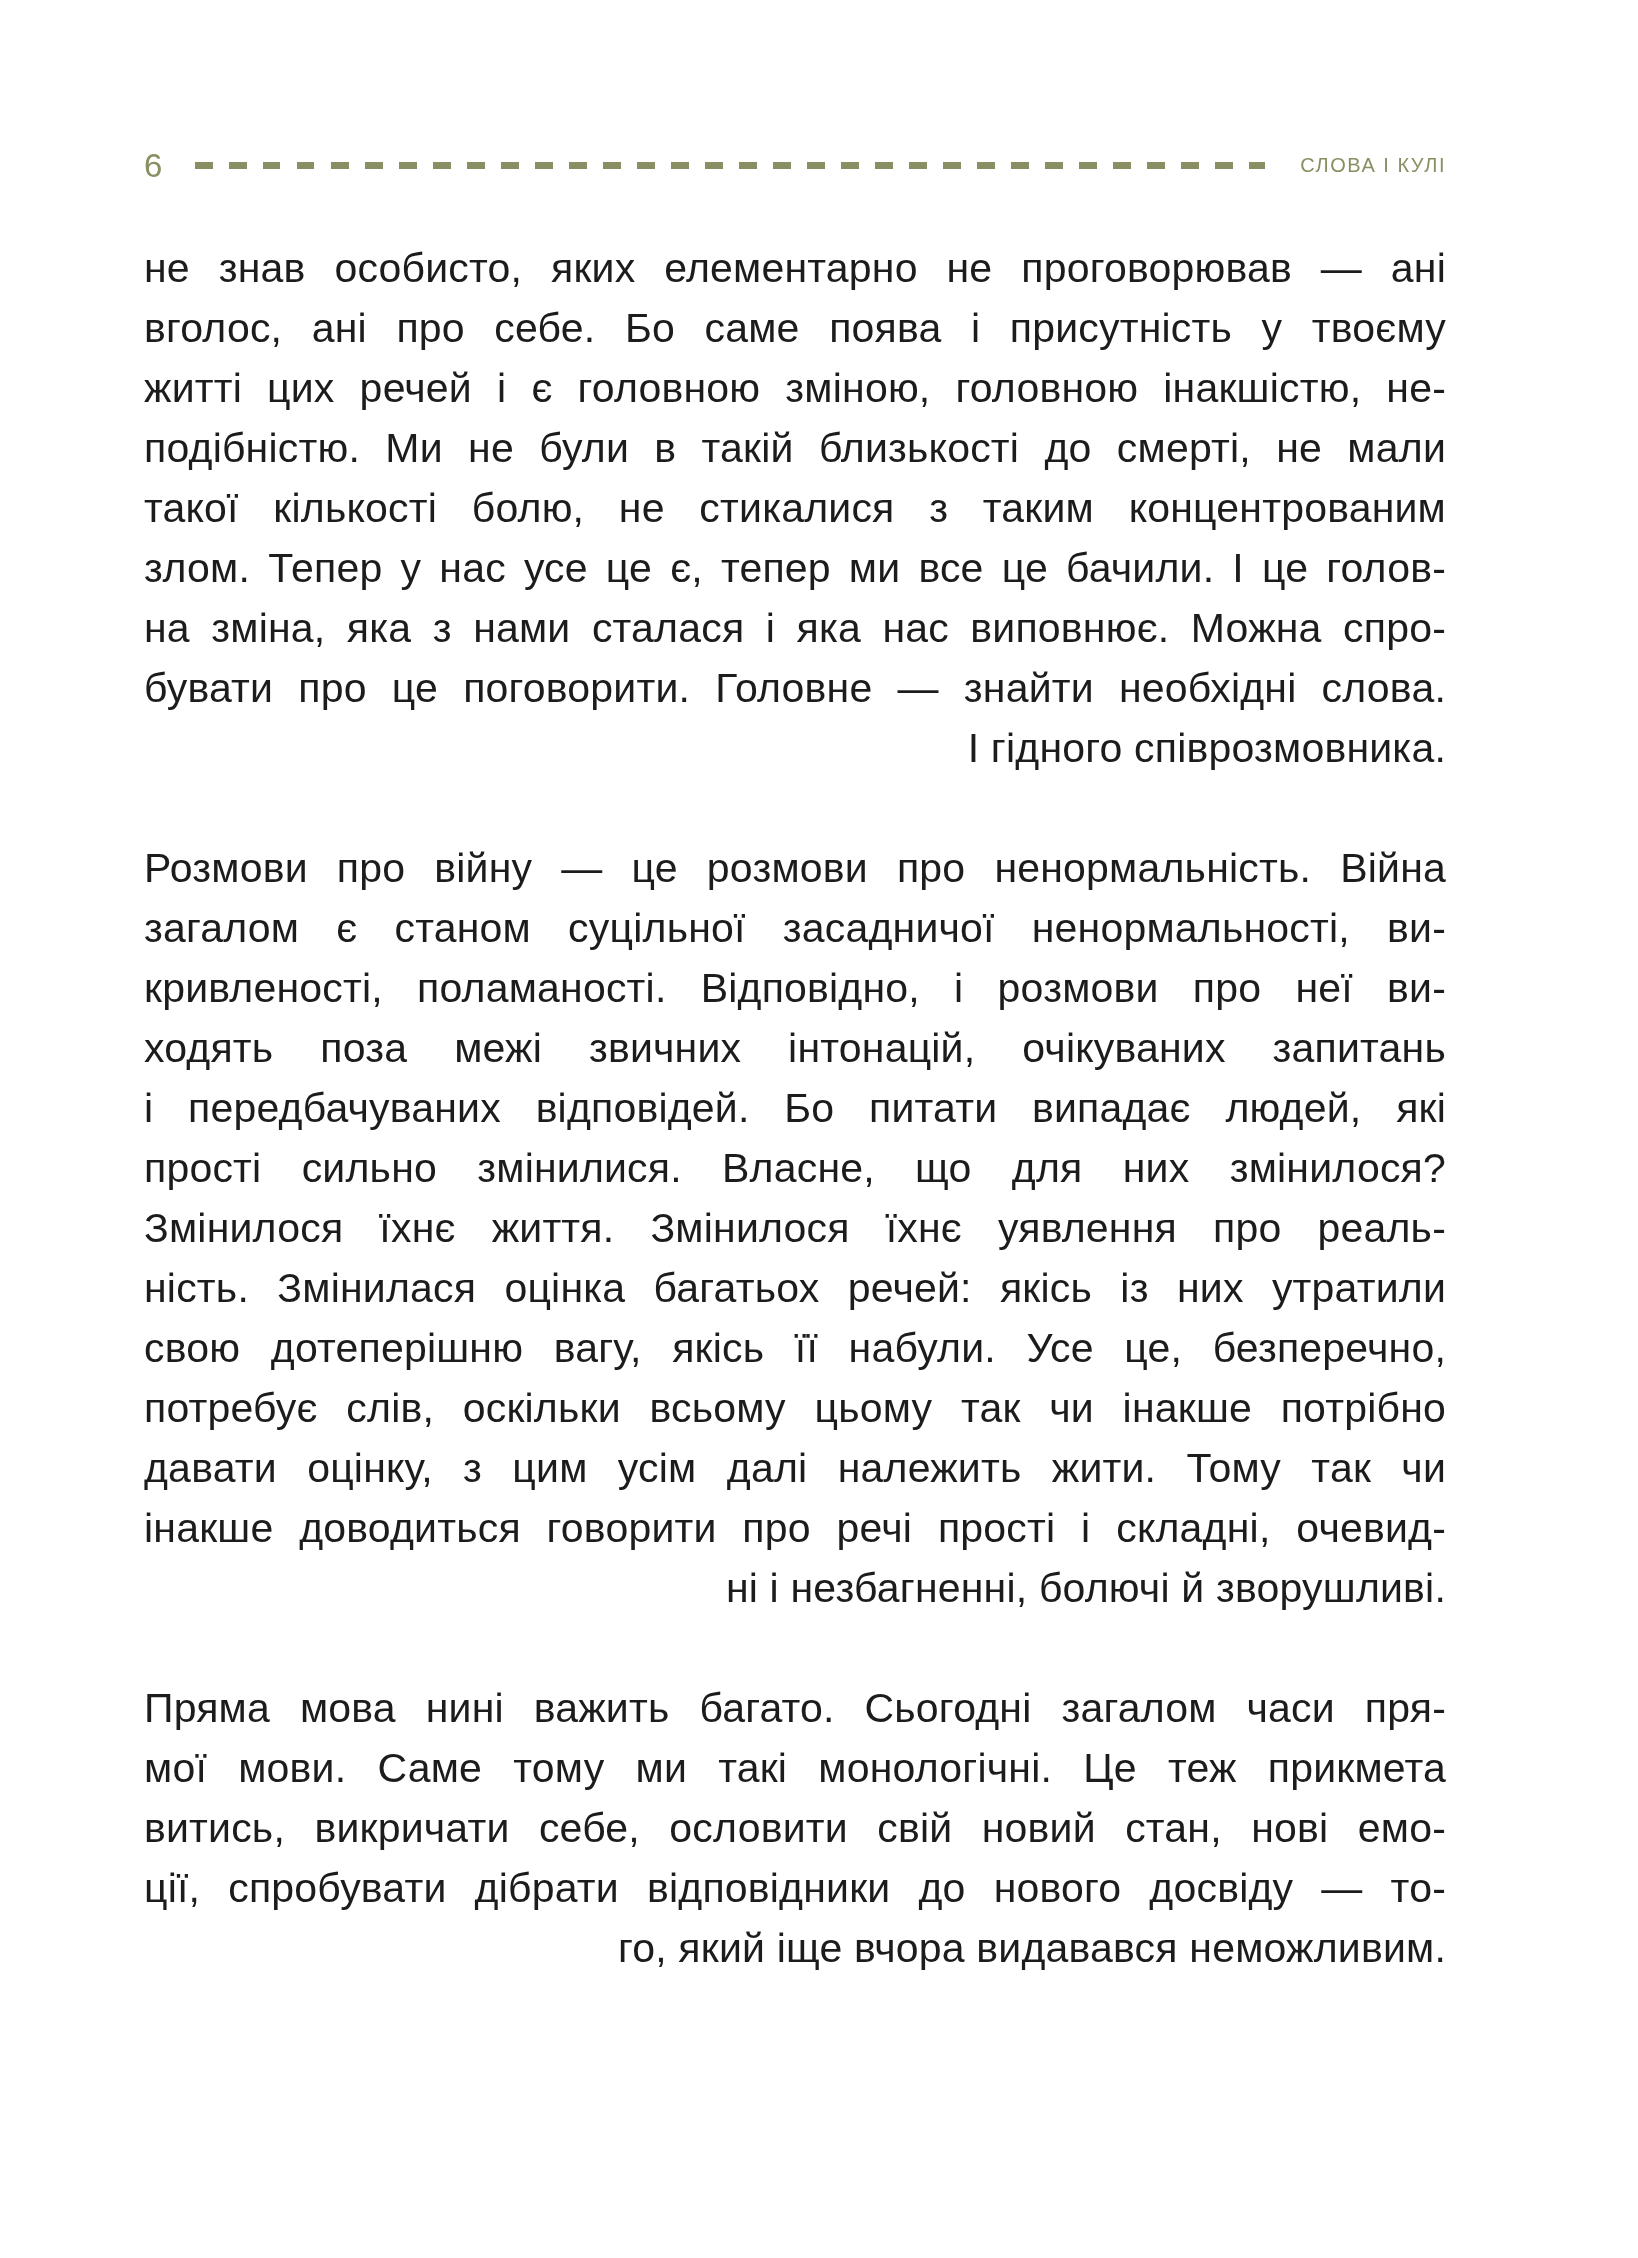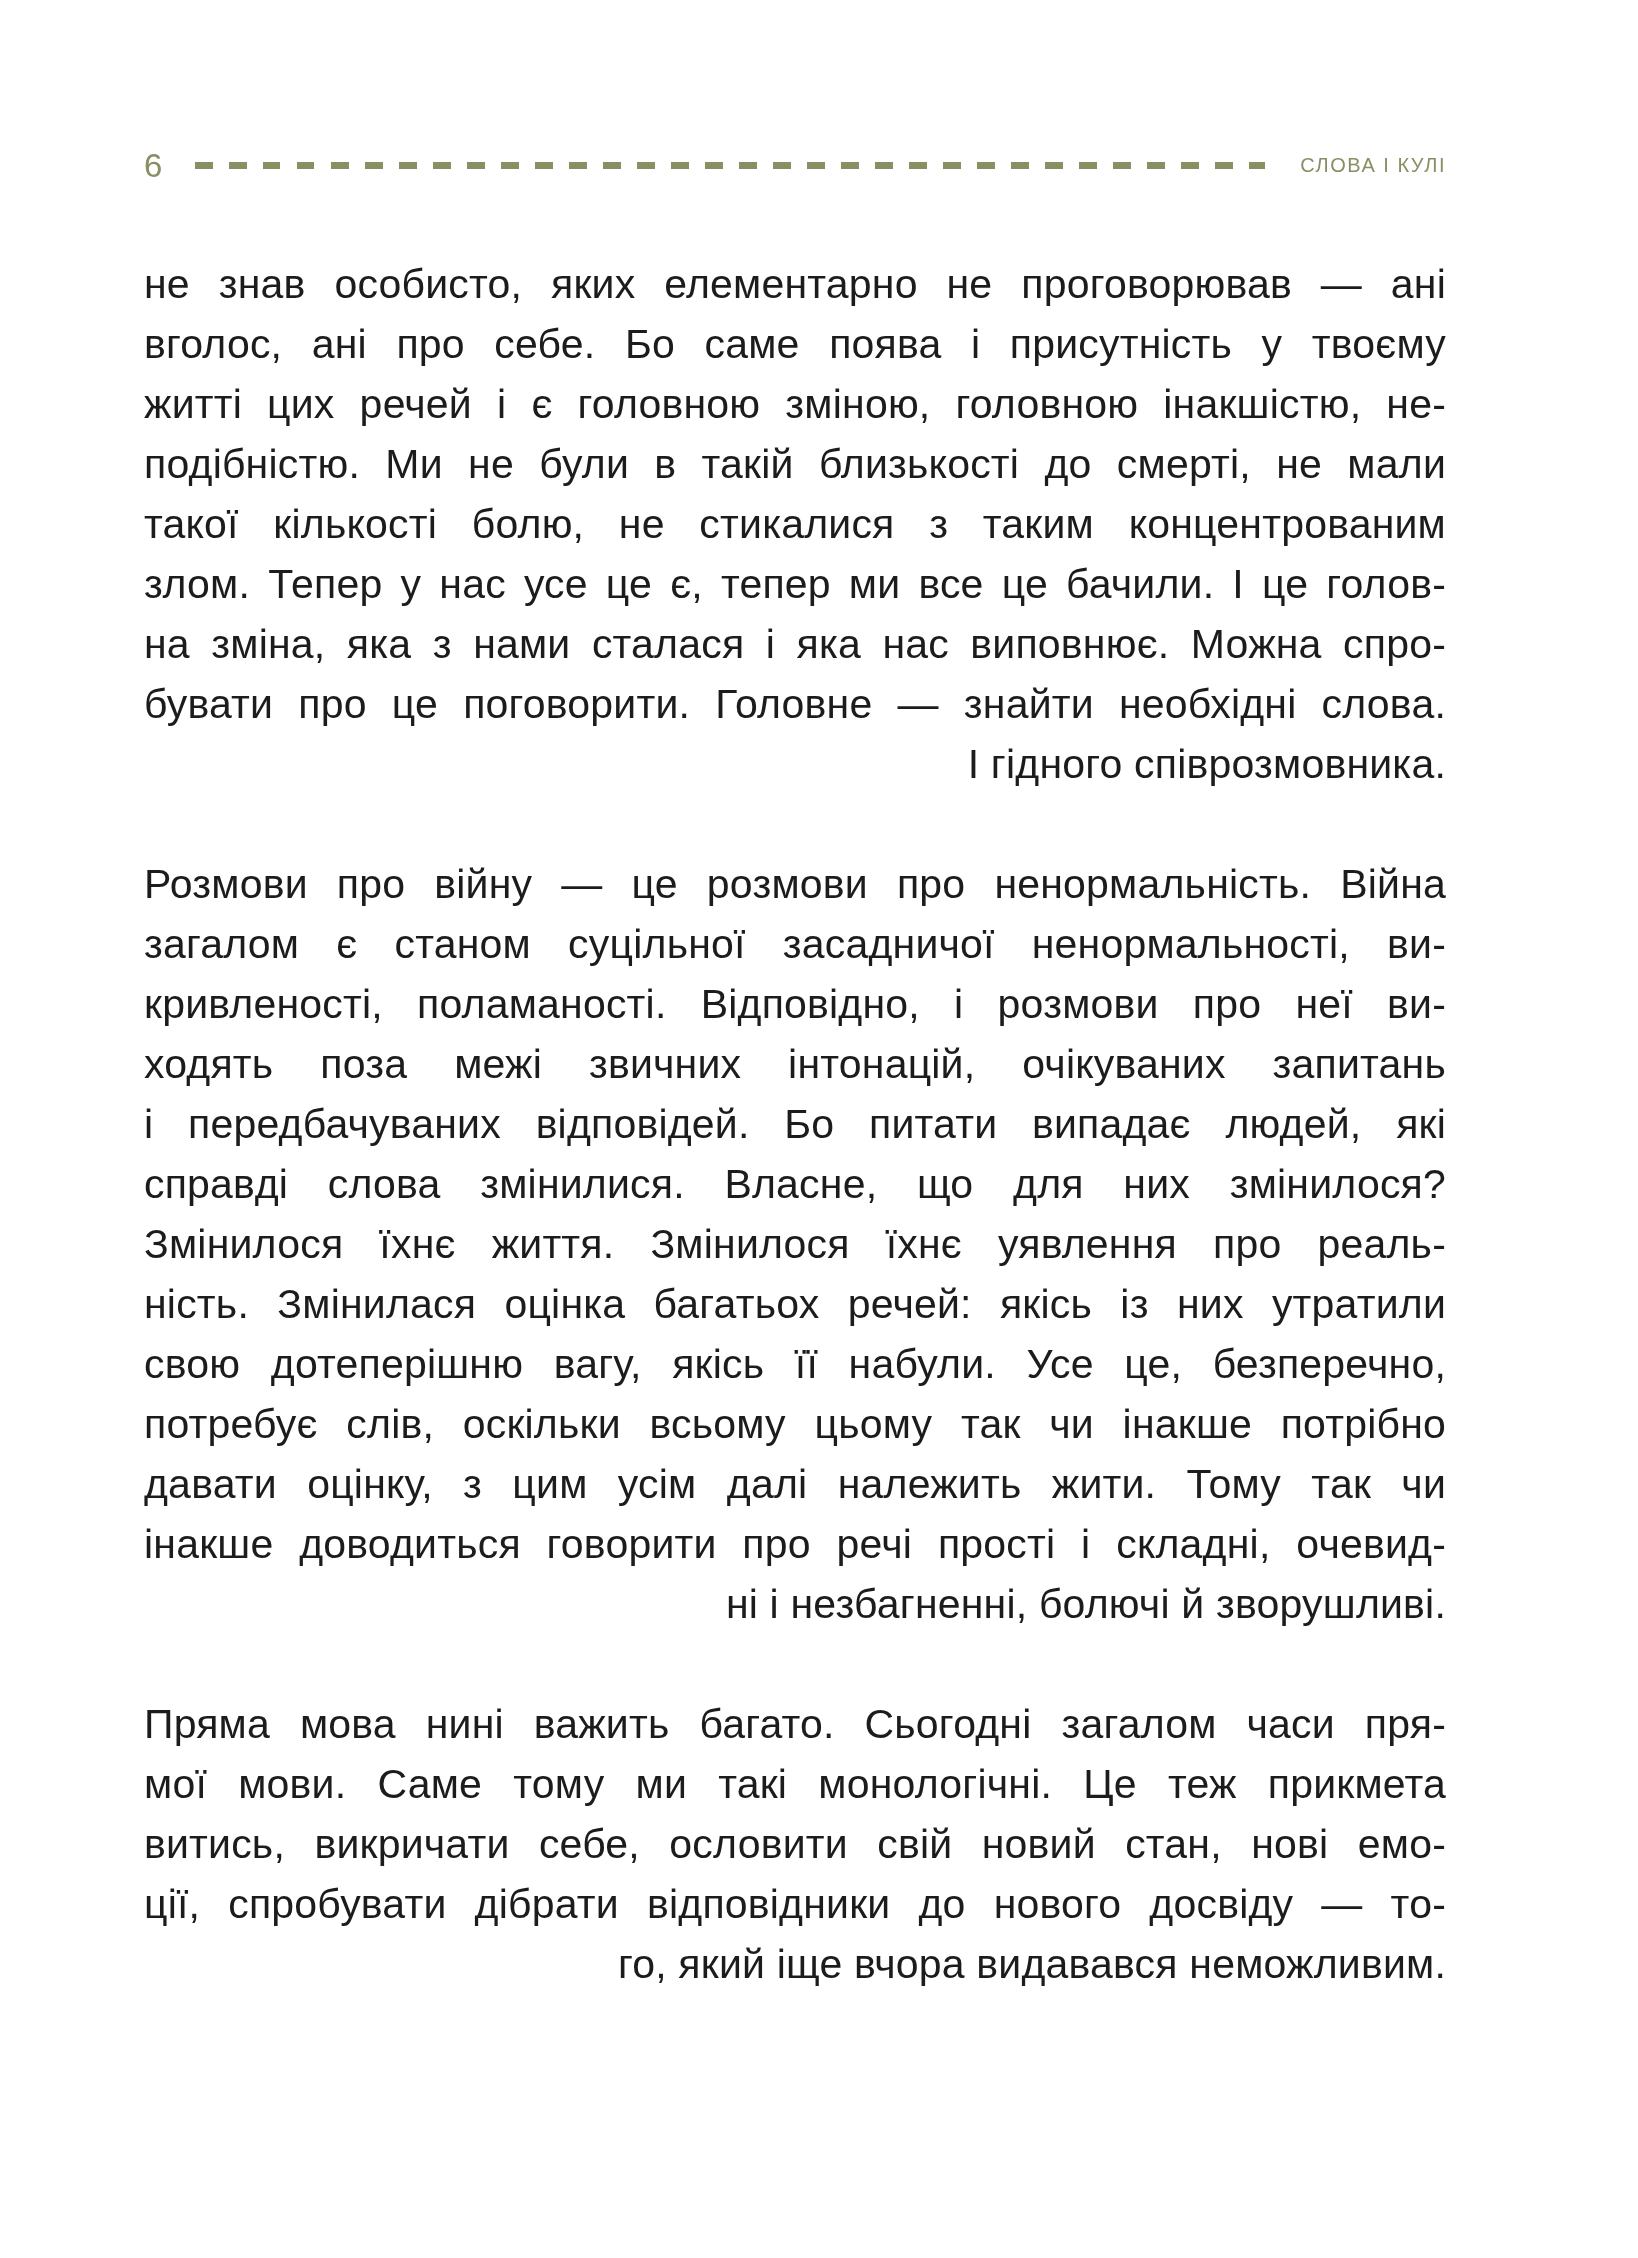--- a/index.html
+++ b/index.html
@@ -46,21 +46,21 @@
     font-size: 20px;
     line-height: 39px;
     letter-spacing: 1.5px;
     color: var(--accent);
     flex: 0 0 auto;
     white-space: nowrap;
   }
   .body-text {
     position: absolute;
     left: 144px;
-    top: 254px;
+    top: 238px;
     width: 1302px;
     font-size: 41px;
     line-height: 60px;
     color: var(--ink);
     letter-spacing: 0.2px;
   }
   .para { margin: 0 0 60px 0; }
   .para:last-child { margin-bottom: 16px; }
   .line {
     min-height: 60px;
@@ -92,21 +92,21 @@
         <div class="line just">на зміна, яка з нами сталася і яка нас виповнює. Можна спро-</div>
         <div class="line just">бувати про це поговорити. Головне — знайти необхідні слова.</div>
         <div class="line">І гідного співрозмовника.</div>
       </div>
       <div class="para">
         <div class="line just">Розмови про війну — це розмови про ненормальність. Війна</div>
         <div class="line just">загалом є станом суцільної засадничої ненормальності, ви-</div>
         <div class="line just">кривленості, поламаності. Відповідно, і розмови про неї ви-</div>
         <div class="line just">ходять поза межі звичних інтонацій, очікуваних запитань</div>
         <div class="line just">і передбачуваних відповідей. Бо питати випадає людей, які</div>
-        <div class="line just">справді слова змінилися. Власне, що для них змінилося?</div>
+        <div class="line just">прості сильно змінилися. Власне, що для них змінилося?</div>
         <div class="line just">Змінилося їхнє життя. Змінилося їхнє уявлення про реаль-</div>
         <div class="line just">ність. Змінилася оцінка багатьох речей: якісь із них утратили</div>
         <div class="line just">свою дотеперішню вагу, якісь її набули. Усе це, безперечно,</div>
         <div class="line just">потребує слів, оскільки всьому цьому так чи інакше потрібно</div>
         <div class="line just">давати оцінку, з цим усім далі належить жити. Тому так чи</div>
         <div class="line just">інакше доводиться говорити про речі прості і складні, очевид-</div>
         <div class="line">ні і незбагненні, болючі й зворушливі.</div>
       </div>
       <div class="para">
         <div class="line just">Пряма мова нині важить багато. Сьогодні загалом часи пря-</div>

